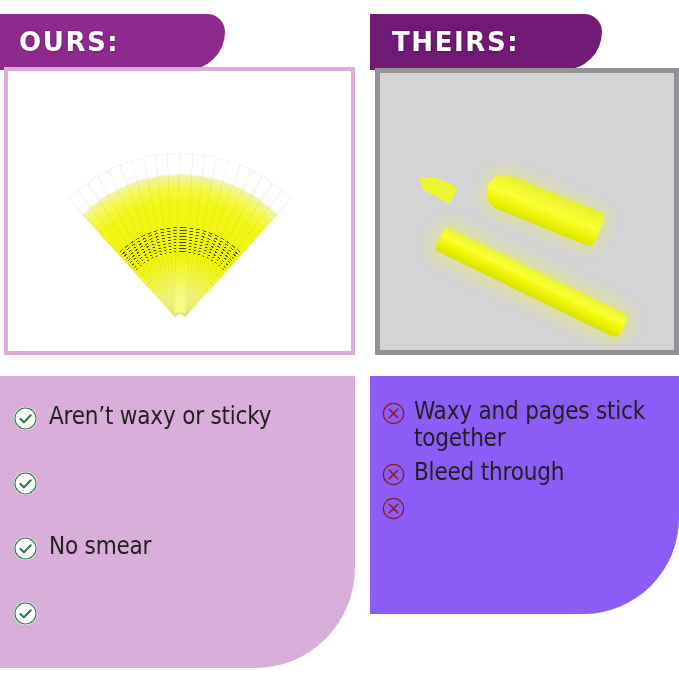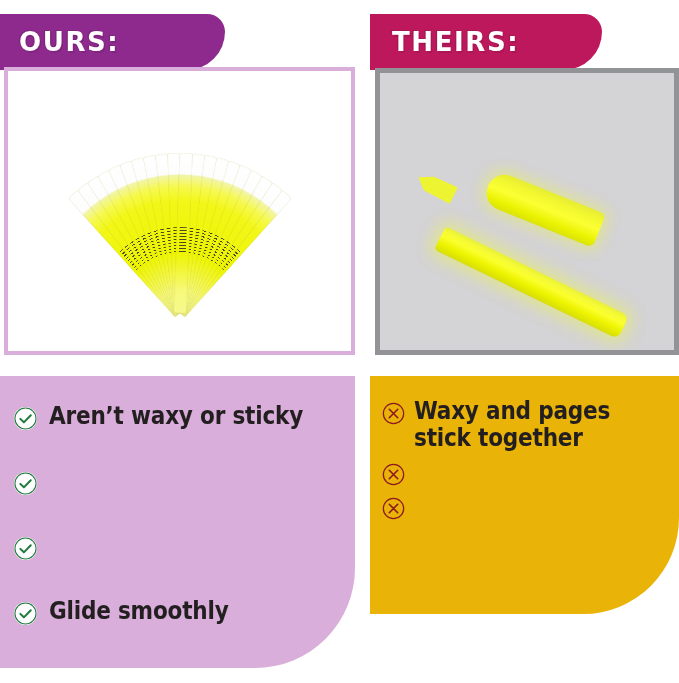--- a/index.html
+++ b/index.html
@@ -32,21 +32,21 @@
     left: 0;
     width: 225px;
     background: #8E2A8D;
     border-top-left-radius: 0px;
     border-bottom-right-radius: 56px;
     border-top-right-radius: 26px;
   }
   .banner-theirs {
     left: 0;
     width: 232px;
-    background: #be185d;
+    background: #701a75;
     border-bottom-right-radius: 56px;
     border-top-right-radius: 26px;
   }
   .banner-title {
     color: #ffffff;
     font-family: "DejaVu Sans", sans-serif;
     font-weight: bold;
     font-size: 26px;
     letter-spacing: 1.6px;
     padding-left: 19px;
@@ -149,25 +149,25 @@
     top: 362px;
     width: 355px;
     height: 292px;
     background: #D9AEDA;
     border-bottom-right-radius: 100px;
   }
   .panel-theirs {
     top: 362px;
     width: 309px;
     height: 238px;
-    background: #eab308;
+    background: #8b5cf6;
     border-bottom-right-radius: 96px;
   }
 
-  ul.features { list-style: none; font-weight: bold; }
+  ul.features { list-style: none; }
   .features-ours {
     padding: 27px 12px 0 14px;
   }
   .features-ours li {
     display: flex;
     align-items: flex-start;
     gap: 12px;
     margin-bottom: 38px;
   }
   .features-theirs {
@@ -256,27 +256,27 @@
             <span class="icon-check"><svg viewBox="0 0 24 24" width="23" height="23" aria-hidden="true">
                 <circle cx="12" cy="12" r="11" fill="#ffffff" stroke="#1F7A3D" stroke-width="1.1"></circle>
                 <path d="M6.6 12.4 L10.3 16 L17.5 8.6" fill="none" stroke="#1F7A3D" stroke-width="2.1" stroke-linecap="round" stroke-linejoin="round"></path>
               </svg></span>
           </li>
           <li>
             <span class="icon-check"><svg viewBox="0 0 24 24" width="23" height="23" aria-hidden="true">
                 <circle cx="12" cy="12" r="11" fill="#ffffff" stroke="#1F7A3D" stroke-width="1.1"></circle>
                 <path d="M6.6 12.4 L10.3 16 L17.5 8.6" fill="none" stroke="#1F7A3D" stroke-width="2.1" stroke-linecap="round" stroke-linejoin="round"></path>
               </svg></span>
+            <span class="feat-text">No smear</span>
           </li>
           <li>
             <span class="icon-check"><svg viewBox="0 0 24 24" width="23" height="23" aria-hidden="true">
                 <circle cx="12" cy="12" r="11" fill="#ffffff" stroke="#1F7A3D" stroke-width="1.1"></circle>
                 <path d="M6.6 12.4 L10.3 16 L17.5 8.6" fill="none" stroke="#1F7A3D" stroke-width="2.1" stroke-linecap="round" stroke-linejoin="round"></path>
               </svg></span>
-            <span class="feat-text">Glide smoothly</span>
           </li>
         </ul>
     </div>
   </div>
 
   <div class="col col-theirs">
 
     <div class="banner banner-theirs">
       <span class="banner-title">THEIRS:</span>
     </div>
@@ -296,20 +296,21 @@
                 <circle cx="12" cy="12" r="10.6" fill="none" stroke="#8B1A21" stroke-width="1.3"></circle>
                 <path d="M7.6 7.6 L16.4 16.4 M16.4 7.6 L7.6 16.4" fill="none" stroke="#8B1A21" stroke-width="1.7" stroke-linecap="round"></path>
               </svg></span>
             <span class="feat-text">Waxy and pages stick together</span>
           </li>
           <li>
             <span class="icon-x"><svg viewBox="0 0 24 24" width="23" height="23" aria-hidden="true">
                 <circle cx="12" cy="12" r="10.6" fill="none" stroke="#8B1A21" stroke-width="1.3"></circle>
                 <path d="M7.6 7.6 L16.4 16.4 M16.4 7.6 L7.6 16.4" fill="none" stroke="#8B1A21" stroke-width="1.7" stroke-linecap="round"></path>
               </svg></span>
+            <span class="feat-text">Bleed through</span>
           </li>
           <li>
             <span class="icon-x"><svg viewBox="0 0 24 24" width="23" height="23" aria-hidden="true">
                 <circle cx="12" cy="12" r="10.6" fill="none" stroke="#8B1A21" stroke-width="1.3"></circle>
                 <path d="M7.6 7.6 L16.4 16.4 M16.4 7.6 L7.6 16.4" fill="none" stroke="#8B1A21" stroke-width="1.7" stroke-linecap="round"></path>
               </svg></span>
           </li>
         </ul>
     </div>
   </div>

